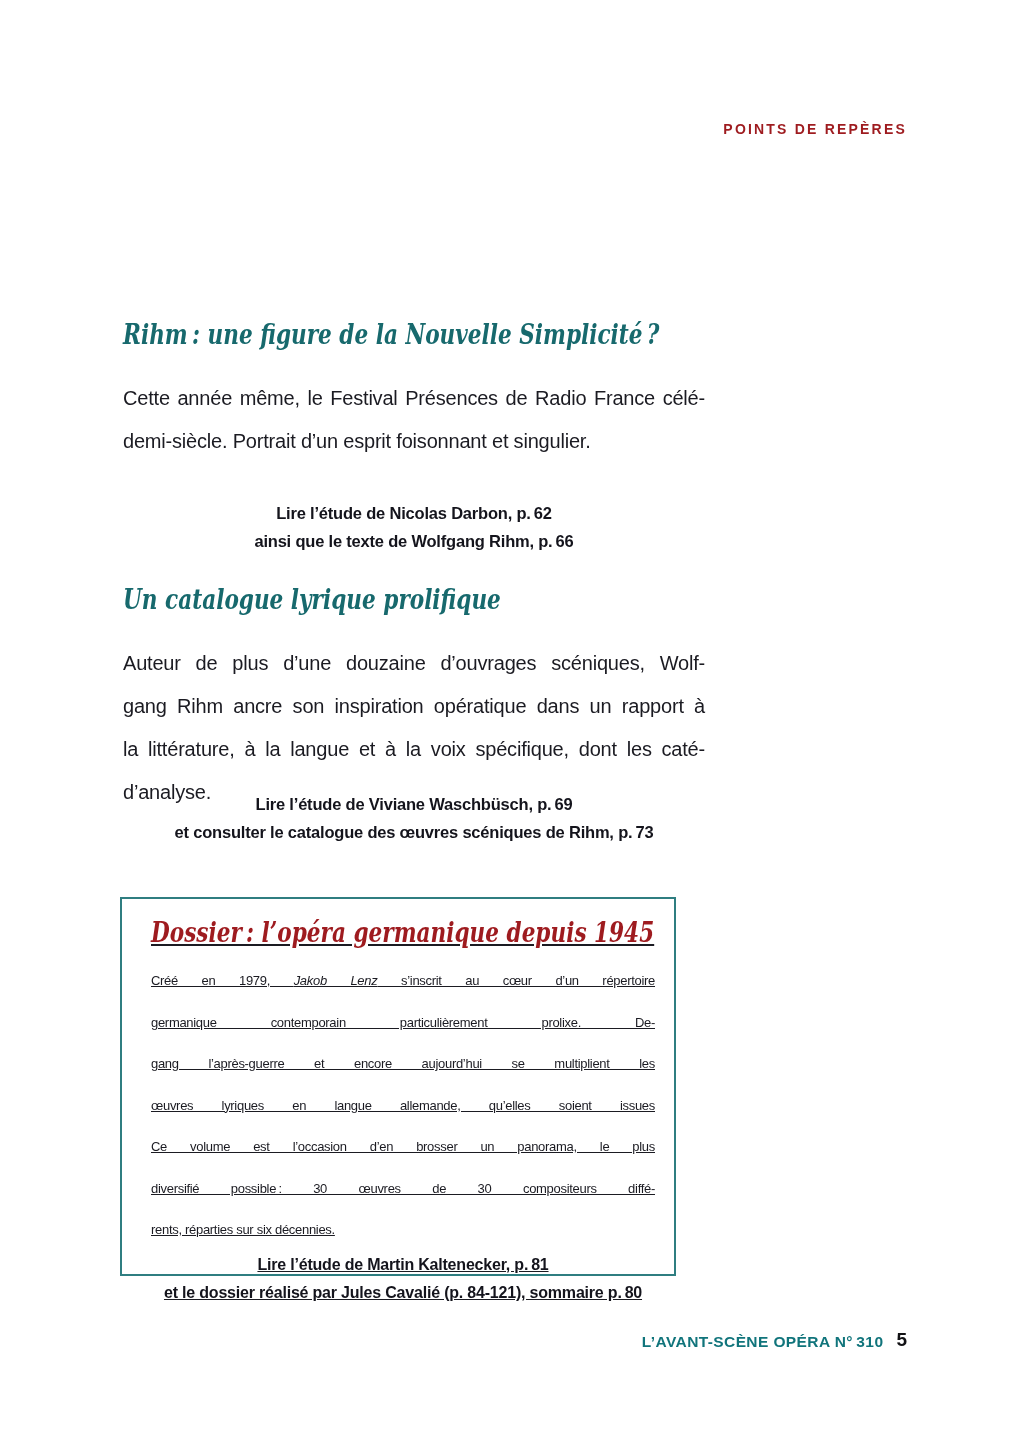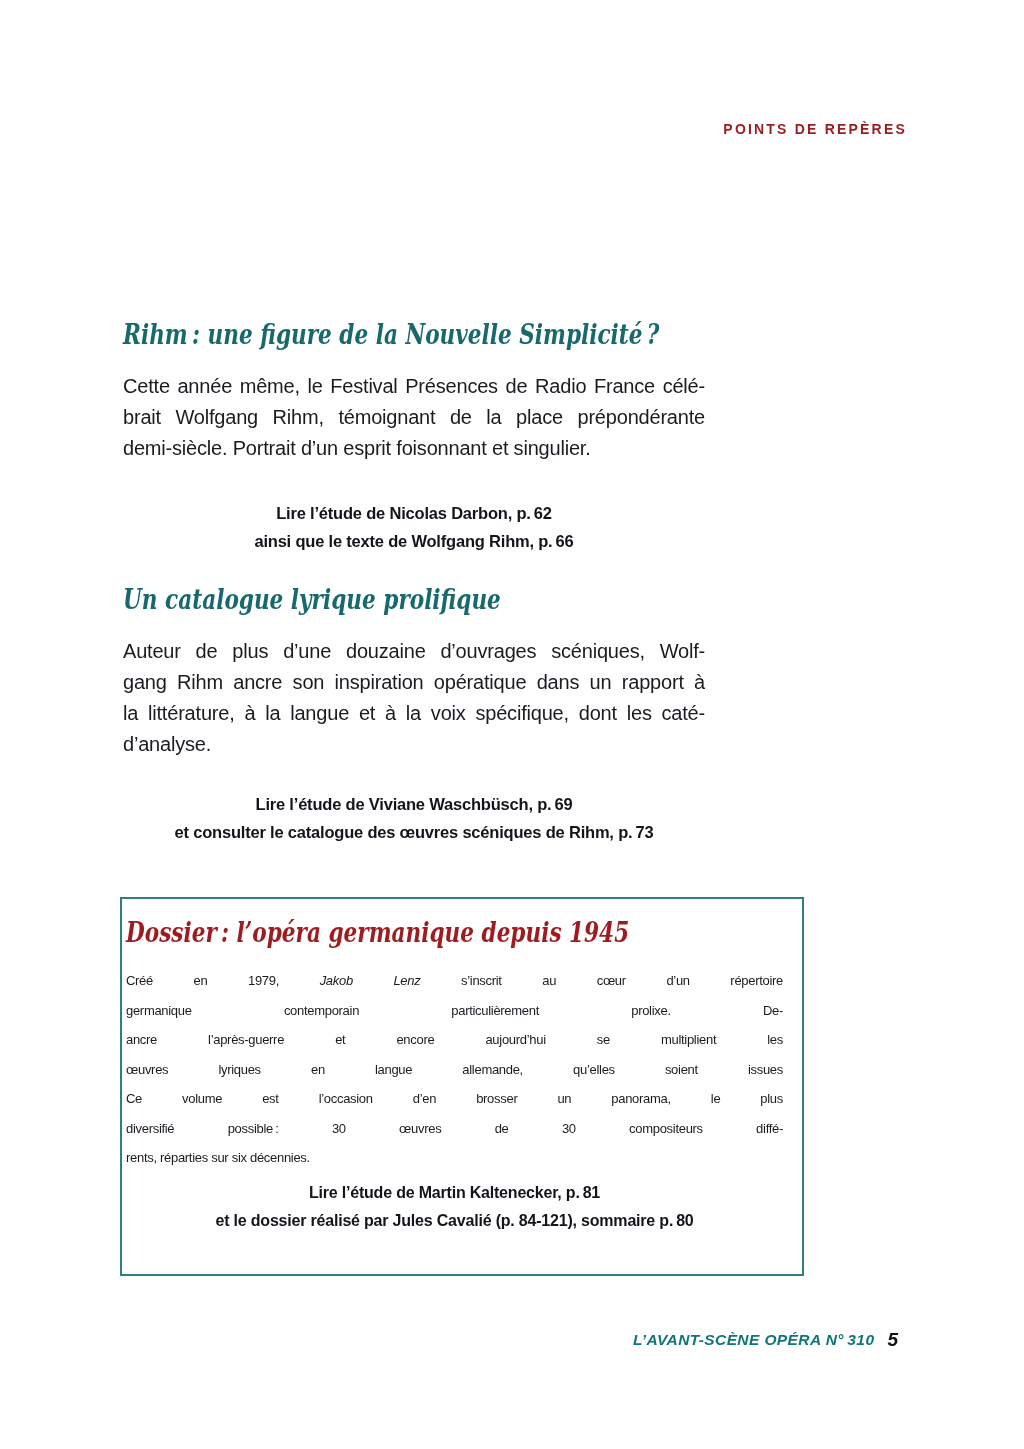--- a/index.html
+++ b/index.html
@@ -28,76 +28,77 @@
     margin:0; transform:scaleX(0.80); transform-origin:left top;
     white-space:nowrap;
   }
   .t-h1 { top:318px; }
   .t-h2 { top:583px; }
 
   
   .para .jline {
     text-align:justify; text-align-last:justify;
     white-space:nowrap;
+    margin-top:12px;
   }
   .para .jline.last { text-align-last:left; }
   .main-para { font-size:20px; line-height:31px; letter-spacing:-0.2px; }
   .t-p1 { top:371px; }
   .t-p2 { top:636px; }
 
   
   .refs {
     text-align:center; font-weight:bold; color:#14141c;
     font-size:16.5px; line-height:28px; letter-spacing:-0.2px;
     white-space:nowrap;
   }
   .t-r1 { top:499px; }
   .t-r2 { top:790px; }
 
   
   .box {
-    left:120px; top:897px; width:684px; height:379px;
+    left:120px; top:897px; width:556px; height:379px;
     border:2px solid #2f7e81; box-sizing:border-box;
-    padding:17px 19px 0 4px;
+    padding:17px 19px 0 29px;
+    text-decoration:underline;
   }
   .box-heading {
     font-family:"DejaVu Serif", serif;
     font-style:italic; font-weight:bold;
     color:#9e1b1f; font-size:27px; line-height:34px;
     transform:scaleX(0.80); transform-origin:left top;
     white-space:nowrap;
   }
   .box-para {
     margin-top:16px;
     font-size:13px; line-height:29.5px; letter-spacing:-0.3px;
   }
   .box-para em { font-style:italic; }
   .box-refs { margin-top:6px; font-size:16px; }
 
   
   .footer {
-    top:1329px; right:126px;
-    display:flex; align-items:center; gap:13px; white-space:nowrap;font-style:italic;
+    top:1329px; right:117px;
+    display:flex; align-items:flex-end; gap:13px; white-space:nowrap;
   }
   .journal {
     color:#10747b; font-weight:bold; font-size:15.5px; letter-spacing:0.4px;
   }
   .pagenum { color:#121215; font-weight:bold; font-size:19px; }
 </style>
 </head>
 <body>
 
 <div class="page">
 
   <div class="abs rubric">POINTS DE REPÈRES</div>
 
   <h2 class="abs col heading t-h1">Rihm : une figure de la Nouvelle Simplicité ?</h2>
   <div class="abs col para main-para t-p1">
       <div class="jline">Cette année même, le Festival Présences de Radio France célé-</div>
-      <div class="jline">brait Wolfgang Rihm, témoignant de la place prépondérante</div>
       <div class="jline last">demi-siècle. Portrait d’un esprit foisonnant et singulier.</div>
     </div>
   <div class="abs col refs t-r1">
     <div>Lire l’étude de Nicolas Darbon, p. 62</div>
     <div>ainsi que le texte de Wolfgang Rihm, p. 66</div>
   </div>
 
   <h2 class="abs col heading t-h2">Un catalogue lyrique prolifique</h2>
   <div class="abs col para main-para t-p2">
       <div class="jline">Auteur de plus d’une douzaine d’ouvrages scéniques, Wolf-</div>
@@ -108,21 +109,21 @@
   <div class="abs col refs t-r2">
     <div>Lire l’étude de Viviane Waschbüsch, p. 69</div>
     <div>et consulter le catalogue des œuvres scéniques de Rihm, p. 73</div>
   </div>
 
   <div class="abs box">
     <div class="box-heading">Dossier : l’opéra germanique depuis 1945</div>
     <div class="para box-para">
         <div class="jline">Créé en 1979, <em>Jakob Lenz</em> s’inscrit au cœur d’un répertoire</div>
         <div class="jline">germanique contemporain particulièrement prolixe. De-</div>
-        <div class="jline">ancre l’après-guerre et encore aujourd’hui se multiplient les</div>
+        <div class="jline">gang l’après-guerre et encore aujourd’hui se multiplient les</div>
         <div class="jline">œuvres lyriques en langue allemande, qu’elles soient issues</div>
         <div class="jline">Ce volume est l’occasion d’en brosser un panorama, le plus</div>
         <div class="jline">diversifié possible : 30 œuvres de 30 compositeurs diffé-</div>
         <div class="jline last">rents, réparties sur six décennies.</div>
       </div>
     <div class="refs box-refs">
       <div>Lire l’étude de Martin Kaltenecker, p. 81</div>
       <div>et le dossier réalisé par Jules Cavalié (p. 84-121), sommaire p. 80</div>
     </div>
   </div>

